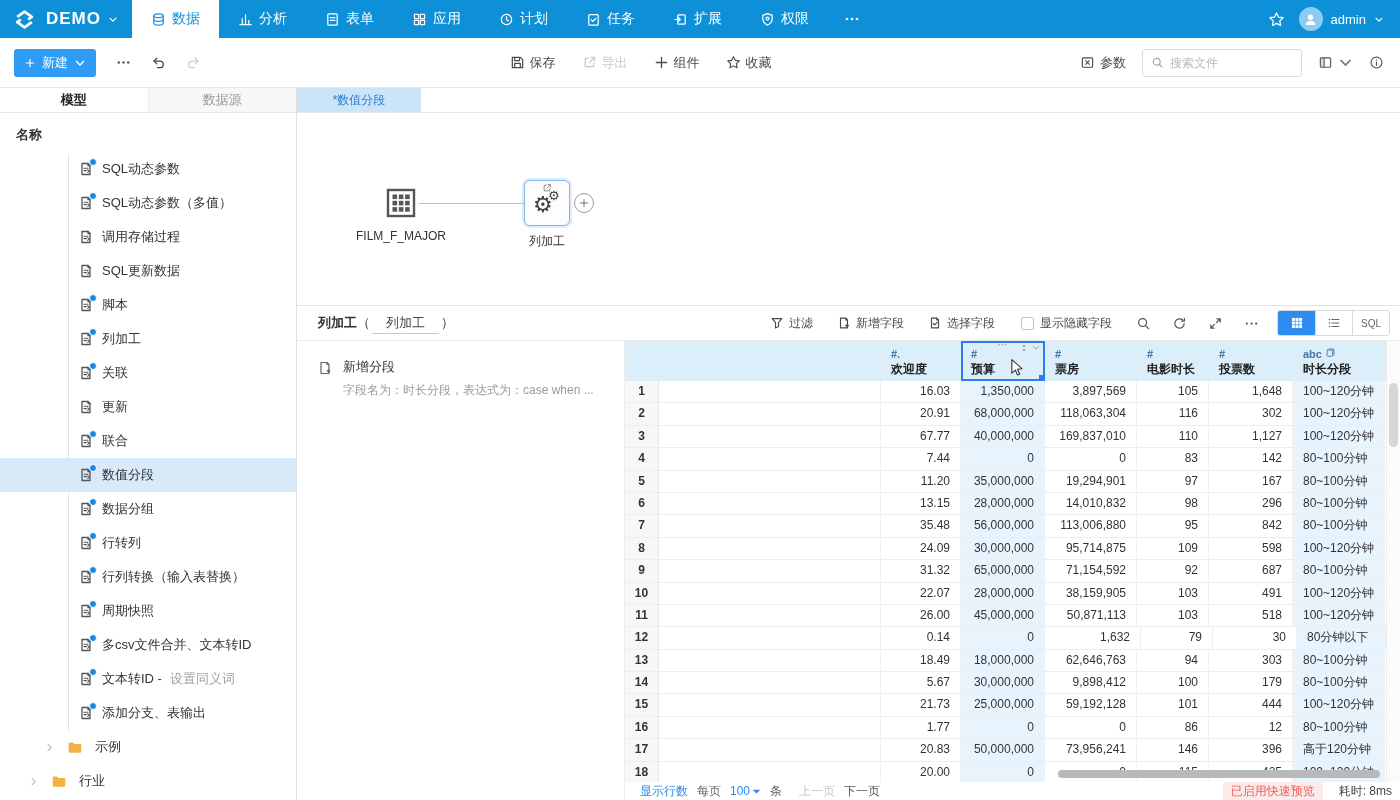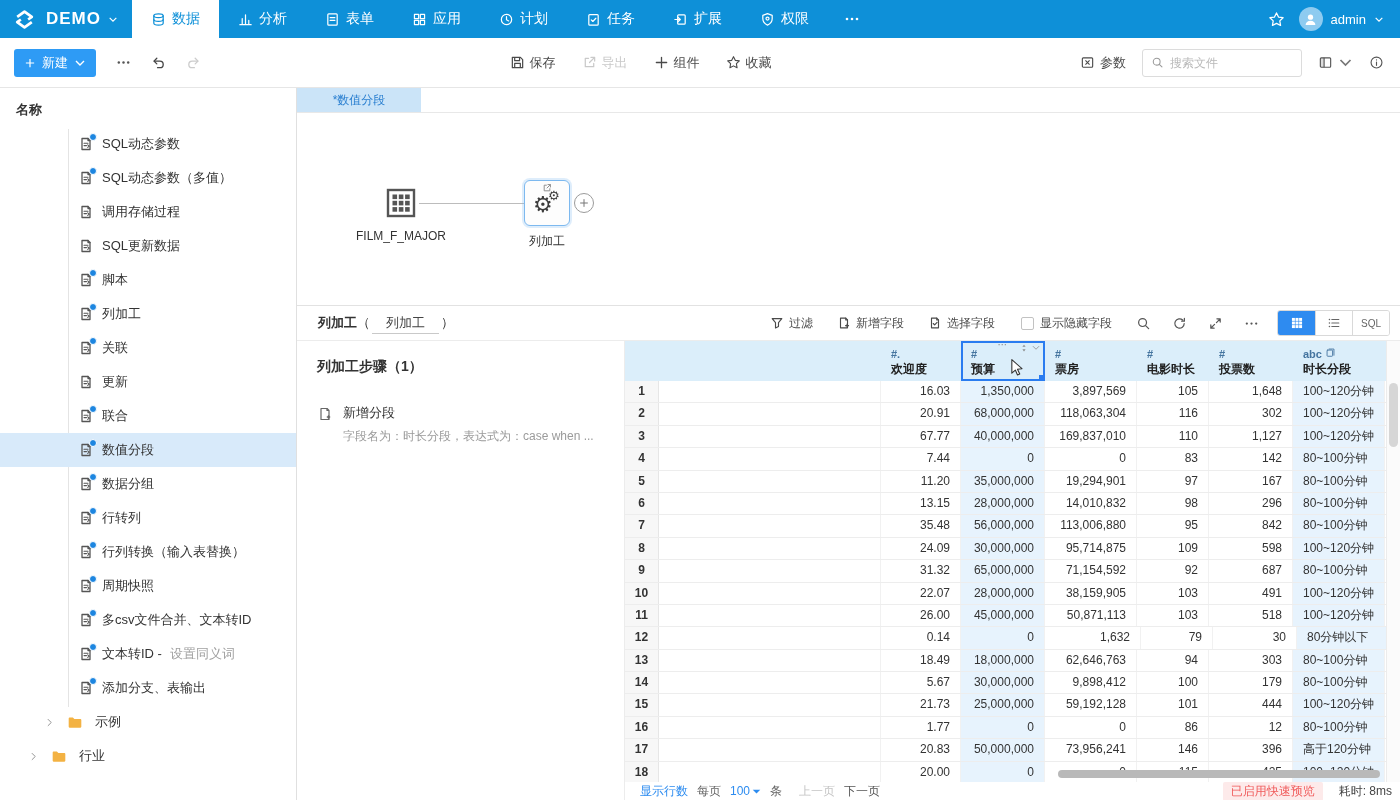--- a/index.html
+++ b/index.html
@@ -374,20 +374,24 @@
               <path d="M8 5v.2M8 7.4V11"></path>
             </svg>
           </span>
         </button>
     </div>
   </div>
 
   <div class="workspace">
 
     <aside class="sidebar">
+      <div class="side-tabs" id="sideTabs">
+          <div class="side-tab active">模型</div>
+          <div class="side-tab">数据源</div>
+        </div>
       <div class="name-header">名称</div>
       <div class="tree">
         <div class="guide"></div>
         <div id="treeItems">
             <div class="titem">
               <span class="ticon">
                 <svg viewBox="0 0 16 16" fill="none" stroke="currentColor" stroke-width="1.3" stroke-linecap="round" stroke-linejoin="round">
                   <path d="M10 2.5H4v11h8V4.5z"></path>
                   <path d="M10 2.5v2h2"></path>
                   <path d="M6 7.2h4M6 9.6h2.5M9.7 11.4l1.6-1.3-1.6-1.2" stroke-width="1.1"></path>
@@ -732,21 +736,20 @@
                   <path d="M5.5 4h8M5.5 8h8M5.5 12h8"></path>
                   <path d="M2.8 4h.01M2.8 8h.01M2.8 12h.01" stroke-width="1.8"></path>
                 </svg>
               </div>
             <div class="viewbtn">SQL</div>
           </div>
         </div>
 
         <div class="panel-body">
           <div class="steps">
-            <div class="steps-title">列加工步骤（1）</div>
             <div class="step-item">
               <span class="sic">
                   <svg viewBox="0 0 16 16" fill="none" stroke="currentColor" stroke-width="1.2" stroke-linejoin="round">
                     <path d="M10 2.5H4v11h8V4.5z"></path>
                     <path d="M10 2.5v2h2"></path>
                     <path d="M9.8 11h3.4M11.5 9.3v3.4" stroke-width="1.3"></path>
                   </svg>
                 </span>
               <div>
                 <div class="step-name">新增分段</div>

